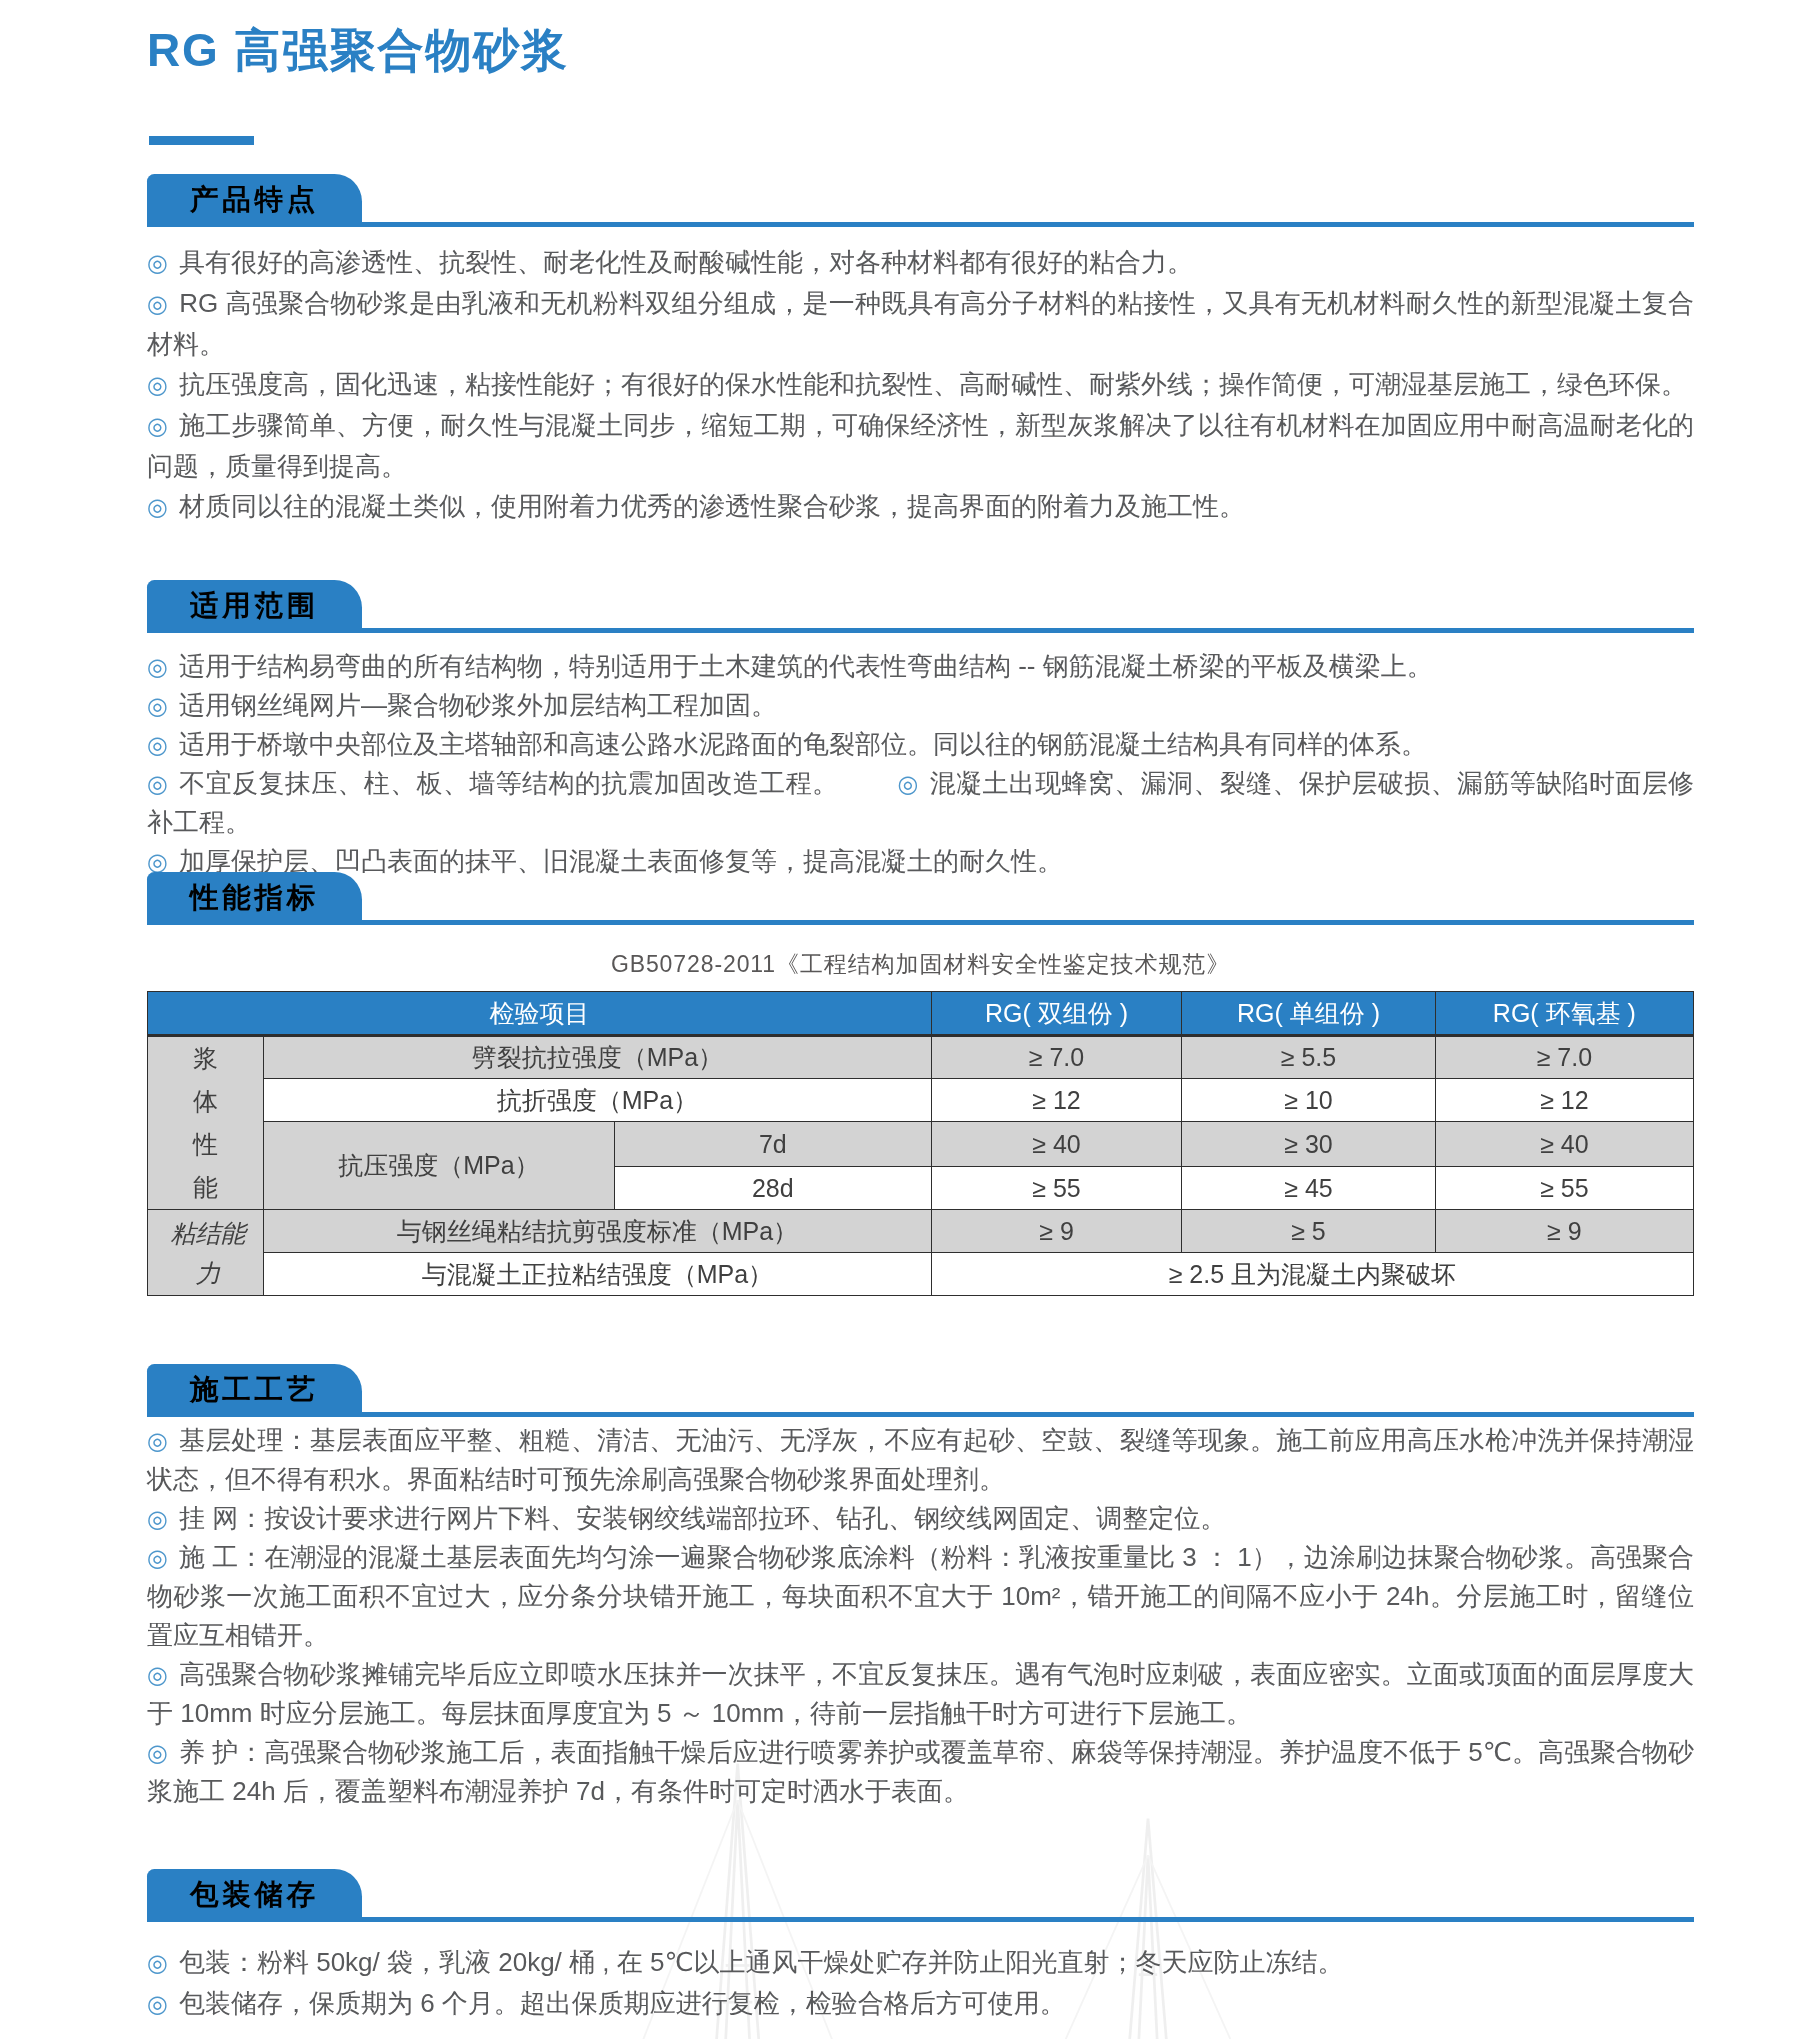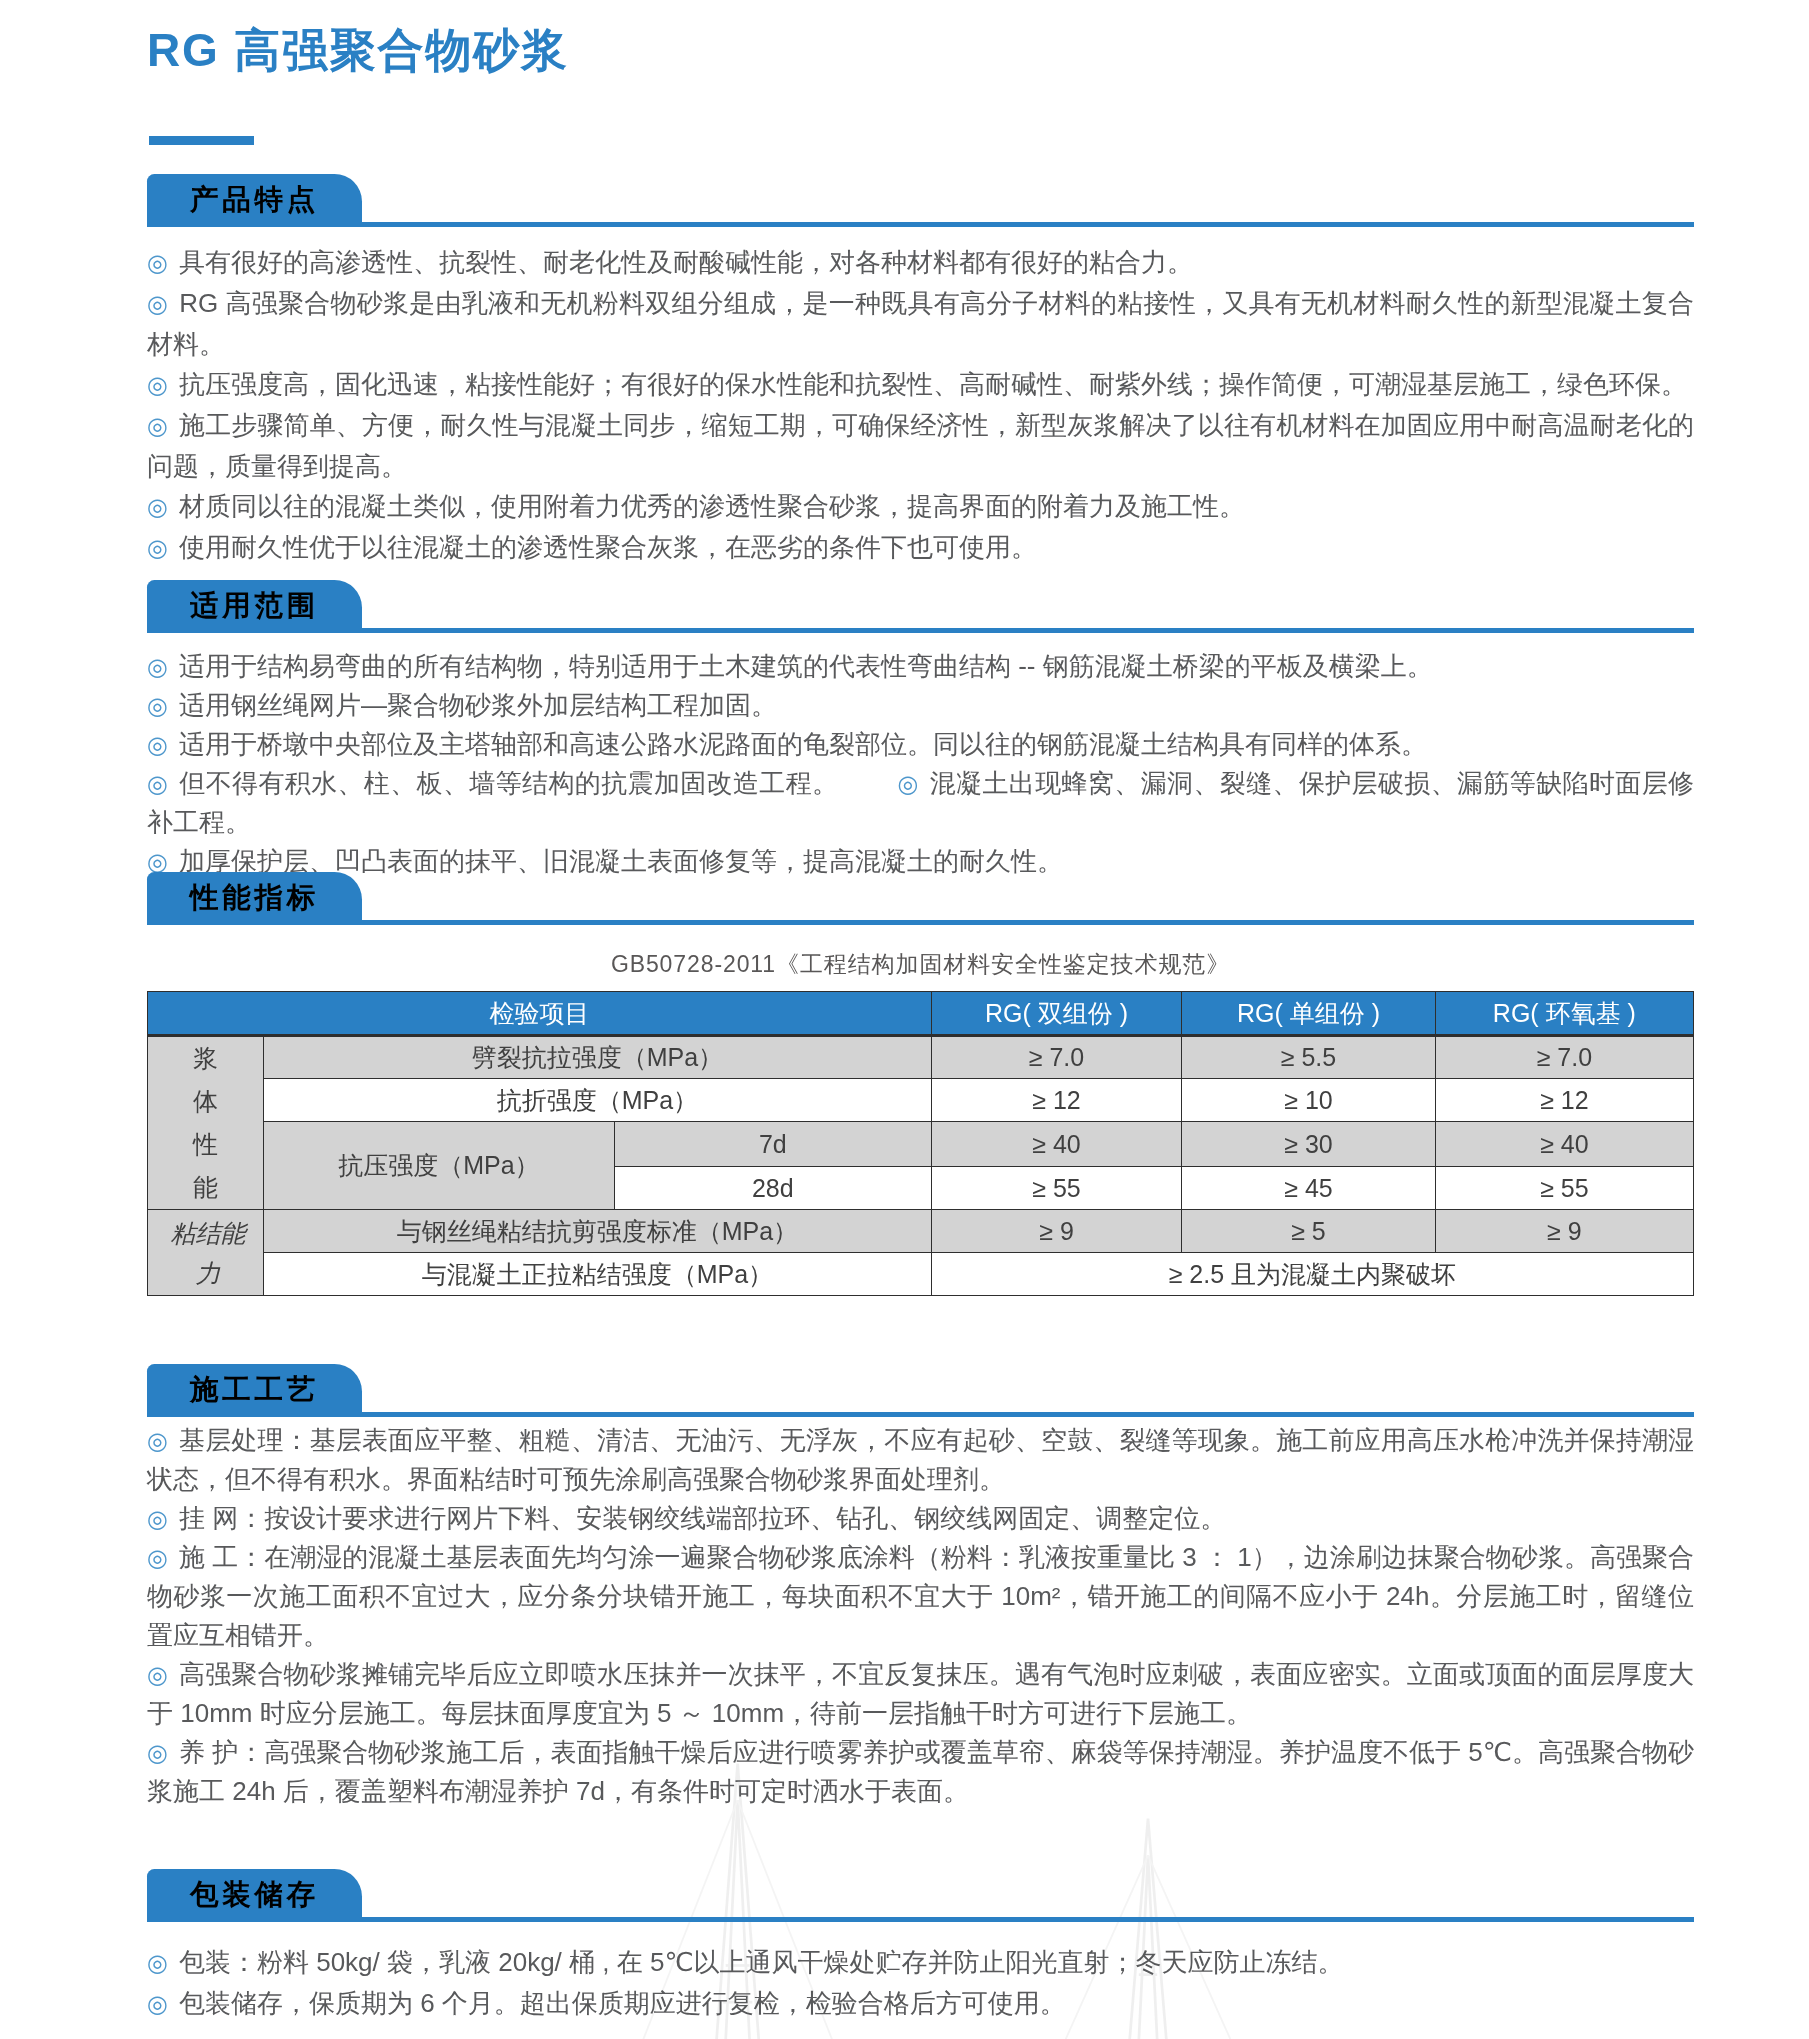--- a/index.html
+++ b/index.html
@@ -85,33 +85,32 @@
   <div class="section features" style="top:174px;">
     <div class="sec-header">
       <span class="sec-tab">产品特点</span>
     </div>
     <div class="bullets">
       <div class="bullet"><span class="b-icon">◎</span><span>具有很好的高渗透性、抗裂性、耐老化性及耐酸碱性能，对各种材料都有很好的粘合力。</span></div>
       <div class="bullet"><span class="b-icon">◎</span><span>RG 高强聚合物砂浆是由乳液和无机粉料双组分组成，是一种既具有高分子材料的粘接性，又具有无机材料耐久性的新型混凝土复合材料。</span></div>
       <div class="bullet"><span class="b-icon">◎</span><span>抗压强度高，固化迅速，粘接性能好；有很好的保水性能和抗裂性、高耐碱性、耐紫外线；操作简便，可潮湿基层施工，绿色环保。</span></div>
       <div class="bullet"><span class="b-icon">◎</span><span>施工步骤简单、方便，耐久性与混凝土同步，缩短工期，可确保经济性，新型灰浆解决了以往有机材料在加固应用中耐高温耐老化的问题，质量得到提高。</span></div>
       <div class="bullet"><span class="b-icon">◎</span><span>材质同以往的混凝土类似，使用附着力优秀的渗透性聚合砂浆，提高界面的附着力及施工性。</span></div>
-      <div class="bullet"><span class="b-icon">◎</span><span>使用耐久性优于以往混凝土的渗透性聚合灰浆，在恶劣的条件下也可使用。</span></div>
     </div>
   </div>
 
   <div class="section scope" style="top:580px;">
     <div class="sec-header">
       <span class="sec-tab">适用范围</span>
     </div>
     <div class="bullets">
       <div class="bullet"><span class="b-icon">◎</span><span>适用于结构易弯曲的所有结构物，特别适用于土木建筑的代表性弯曲结构 -- 钢筋混凝土桥梁的平板及横梁上。</span></div>
       <div class="bullet"><span class="b-icon">◎</span><span>适用钢丝绳网片—聚合物砂浆外加层结构工程加固。</span></div>
       <div class="bullet"><span class="b-icon">◎</span><span>适用于桥墩中央部位及主塔轴部和高速公路水泥路面的龟裂部位。同以往的钢筋混凝土结构具有同样的体系。</span></div>
-      <div class="bullet"><span class="b-icon">◎</span><span>但不得有积水、柱、板、墙等结构的抗震加固改造工程。</span><span class="b-icon second">◎</span><span>混凝土出现蜂窝、漏洞、裂缝、保护层破损、漏筋等缺陷时面层修补工程。</span></div>
+      <div class="bullet"><span class="b-icon">◎</span><span>不宜反复抹压、柱、板、墙等结构的抗震加固改造工程。</span><span class="b-icon second">◎</span><span>混凝土出现蜂窝、漏洞、裂缝、保护层破损、漏筋等缺陷时面层修补工程。</span></div>
       <div class="bullet"><span class="b-icon">◎</span><span>加厚保护层、凹凸表面的抹平、旧混凝土表面修复等，提高混凝土的耐久性。</span></div>
     </div>
   </div>
 
   <div class="section performance" style="top:872px;">
     <div class="sec-header">
       <span class="sec-tab">性能指标</span>
     </div>
     <div class="tbl-caption">GB50728-2011《工程结构加固材料安全性鉴定技术规范》</div>
     <table class="perf">

